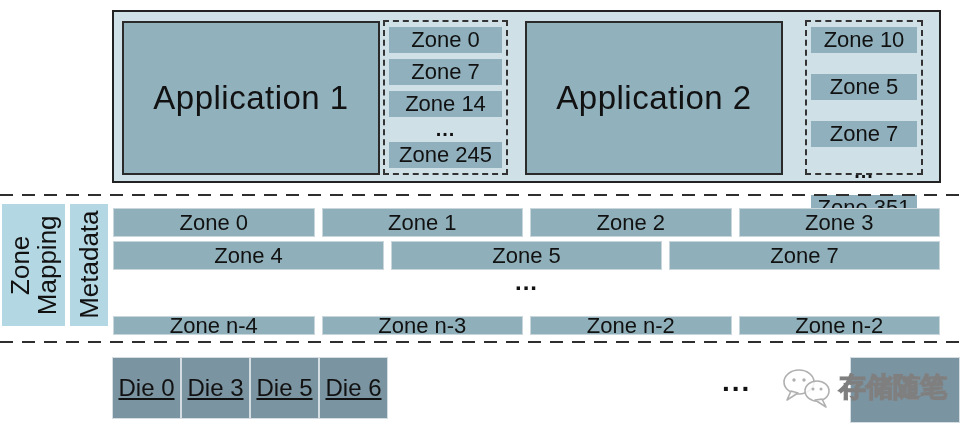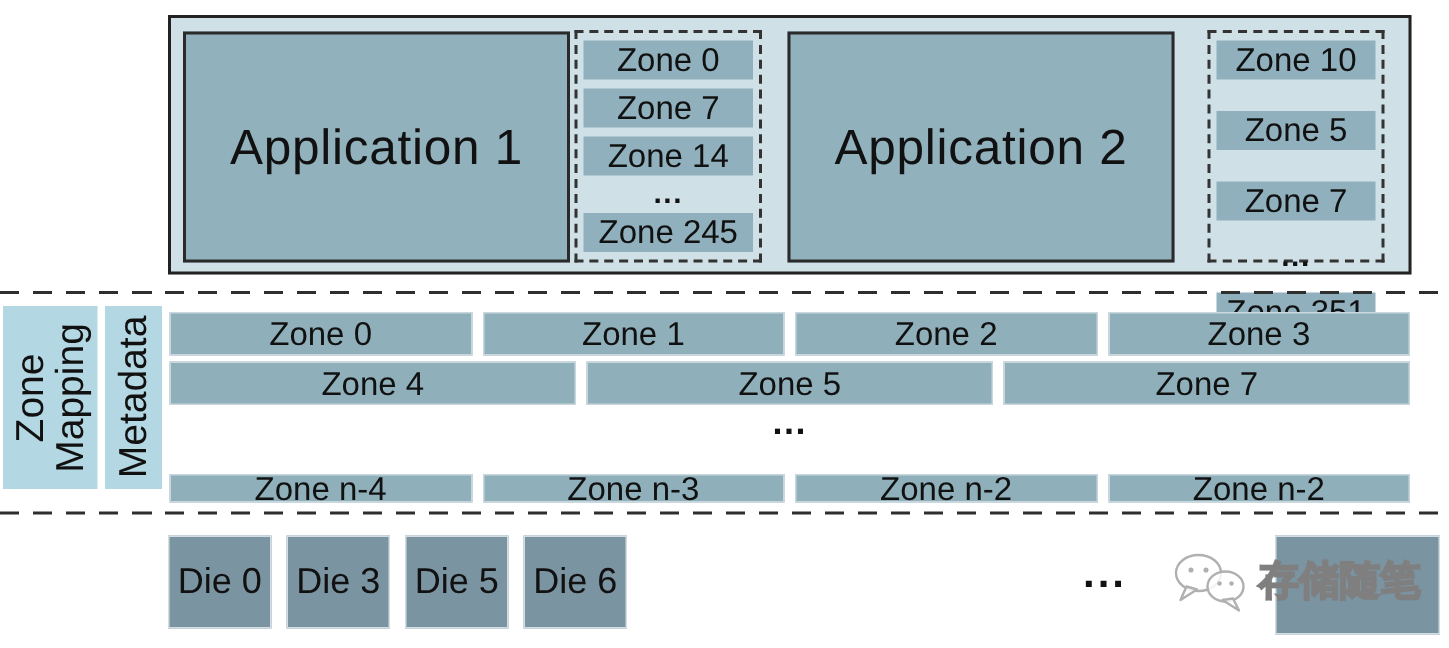--- a/index.html
+++ b/index.html
@@ -61,21 +61,21 @@
   .zcell {
     flex:1; background:#8fb0ba; border:1px solid #c9d7dd; box-sizing:border-box;
     display:flex; align-items:center; justify-content:center; font-size:22px;
   }
   .grid-dots {
     height:15px; margin-bottom:2px; display:flex; align-items:center; justify-content:center;
     font-size:24px; font-weight:bold; letter-spacing:1px; line-height:6px;
   }
 
   
-  .die-row { position:absolute; left:112px; top:357px; display:flex; gap:10px; }
+  .die-row { position:absolute; left:112px; top:357px; display:flex; gap:0;text-decoration:underline; }
   .die {
     width:69px; height:62px; background:#7b94a1; border:1px solid #d4dde2; box-sizing:border-box;
     display:flex; align-items:center; justify-content:center; font-size:24px; white-space:nowrap;
   }
   .die-dots {
     position:absolute; left:722px; top:366px;
     font-size:28px; font-weight:bold; letter-spacing:2px;
   }
   .die-last {
     position:absolute; left:850px; top:357px; width:110px; height:66px;

